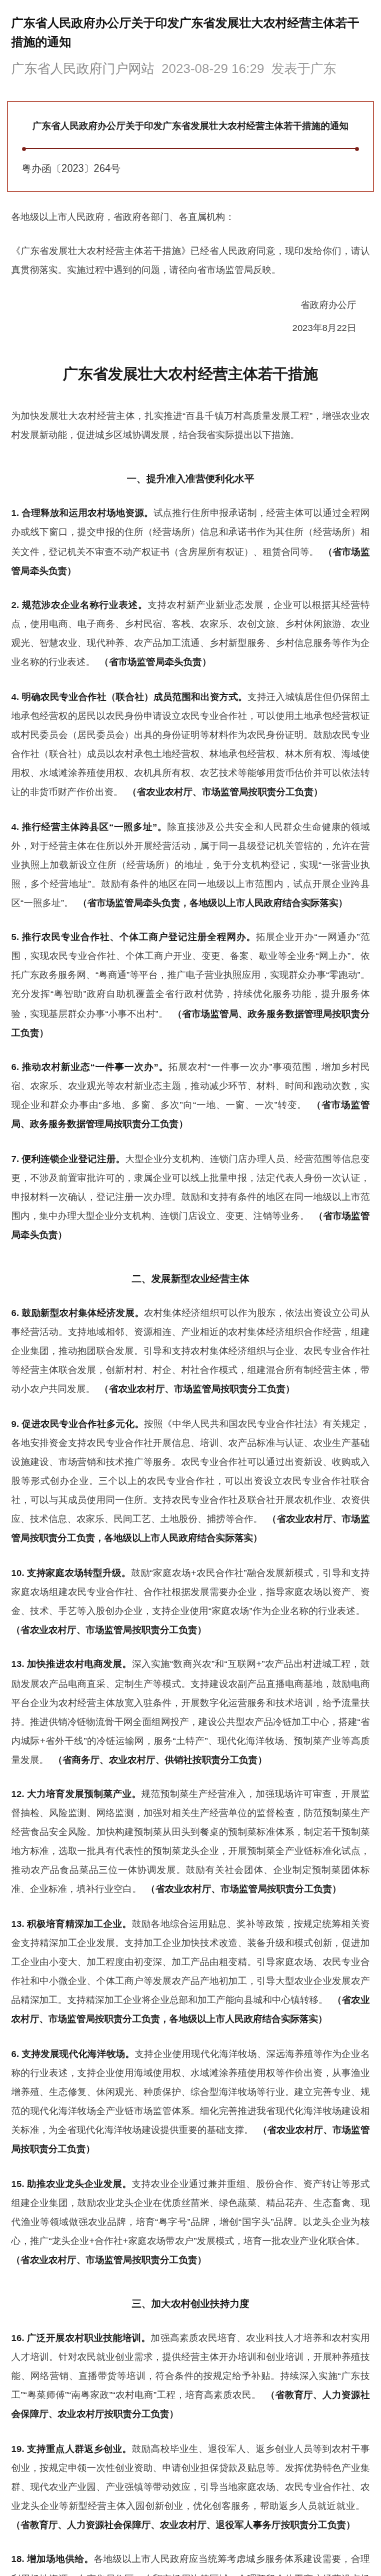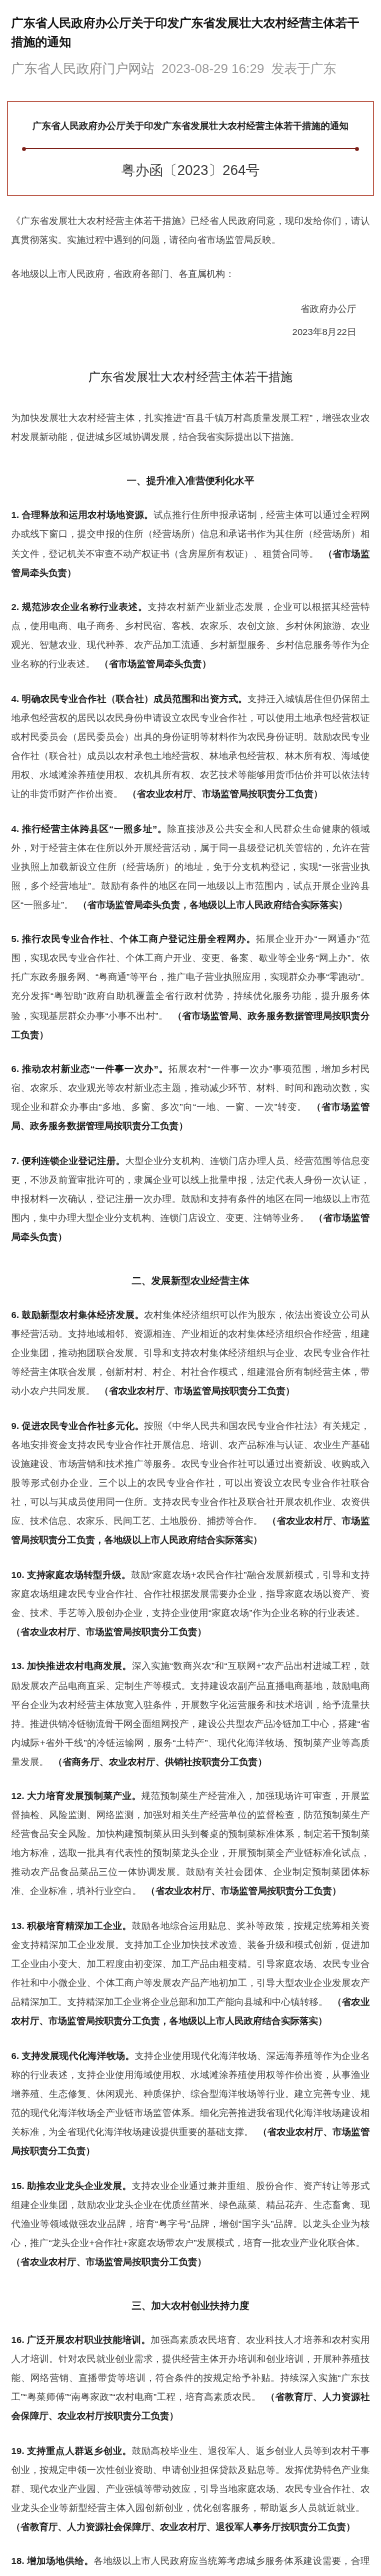--- a/index.html
+++ b/index.html
@@ -7,27 +7,27 @@
   .article{padding:14.4px 11.3px 0;}
   .title{font-size:12px;line-height:1.55;font-weight:700;color:#141414;margin:0;}
   .meta{margin-top:8.2px;font-size:13px;color:#9b9b9b;display:flex;gap:7.2px;align-items:center;}
   .meta .src{color:#8a8a8a;}
   .notice-box{margin:23px -4.1px 4.1px;border:0.5px solid #bc5b4b;padding:17.5px 13.4px 15.5px;}
   .notice-box .box-title{font-size:9.3px;font-weight:700;color:#1f1f1f;text-align:center;line-height:1.7;margin:0 3.1px;}
   .rule{position:relative;height:1px;background:#7d2018;margin:13.4px 1px 12.4px;}
   .rule::before,.rule::after{content:"";position:absolute;top:-1.5px;width:4.1px;height:4.1px;border-radius:50%;background:#7d2018;}
   .rule::before{left:-0.5px;}
   .rule::after{right:-0.5px;}
-  .doc-number{text-align:center;font-size:14px;color:#3c3c3c;margin:0;}
+  .doc-number{font-size:10px;color:#3c3c3c;margin:0;}
   .para{margin:15.5px 0;font-size:9.3px;line-height:2.05;color:#3d3d3d;text-align:justify;word-break:break-all;}
   .para b{font-weight:700;color:#1f1f1f;}
   .right{text-align:right;padding-right:13.4px;}
   .sig{margin:13.4px 0 4.1px;}
   .sig2{margin:4.1px 0 20.6px;}
-  .doc-title{text-align:center;font-weight:400;font-size:12px;color:#1d1d1d;margin:27px 0 23px;}
+  .doc-title{text-align:center;font-weight:700;font-size:15px;color:#1d1d1d;margin:27px 0 23px;}
   .sec{font-size:9.8px;font-weight:700;color:#1d1d1d;margin:26px 0 17.5px;line-height:1.6;text-align:center;}
 </style>
 </head>
 <body>
 
 <div class="article">
 
   <h1 class="title">广东省人民政府办公厅关于印发广东省发展壮大农村经营主体若干措施的通知</h1>
 
   <div class="meta">
@@ -35,22 +35,22 @@
     <span>2023-08-29 16:29</span>
     <span>发表于广东</span>
   </div>
 
   <div class="notice-box">
     <p class="box-title">广东省人民政府办公厅关于印发广东省发展壮大农村经营主体若干措施的通知</p>
     <div class="rule"></div>
     <p class="doc-number">粤办函〔2023〕264号</p>
   </div>
 
+  <p class="para">各地级以上市人民政府，省政府各部门、各直属机构：</p>
   <p class="para">《广东省发展壮大农村经营主体若干措施》已经省人民政府同意，现印发给你们，请认真贯彻落实。实施过程中遇到的问题，请径向省市场监管局反映。</p>
-  <p class="para">各地级以上市人民政府，省政府各部门、各直属机构：</p>
   <p class="para right sig">省政府办公厅</p>
   <p class="para right sig2">2023年8月22日</p>
 
   <p class="doc-title">广东省发展壮大农村经营主体若干措施</p>
   <p class="para">为加快发展壮大农村经营主体，扎实推进“百县千镇万村高质量发展工程”，增强农业农村发展新动能，促进城乡区域协调发展，结合我省实际提出以下措施。</p>
 
   <div>
       <h3 class="sec">一、提升准入准营便利化水平</h3>
       <p class="para"><b>1. 合理释放和运用农村场地资源。</b><span>试点推行住所申报承诺制，经营主体可以通过全程网办或线下窗口，提交申报的住所（经营场所）信息和承诺书作为其住所（经营场所）相关文件，登记机关不审查不动产权证书（含房屋所有权证）、租赁合同等。</span><b> （省市场监管局牵头负责）</b></p>
       <p class="para"><b>2. 规范涉农企业名称行业表述。</b><span>支持农村新产业新业态发展，企业可以根据其经营特点，使用电商、电子商务、乡村民宿、客栈、农家乐、农创文旅、乡村休闲旅游、农业观光、智慧农业、现代种养、农产品加工流通、乡村新型服务、乡村信息服务等作为企业名称的行业表述。</span><b> （省市场监管局牵头负责）</b></p>

